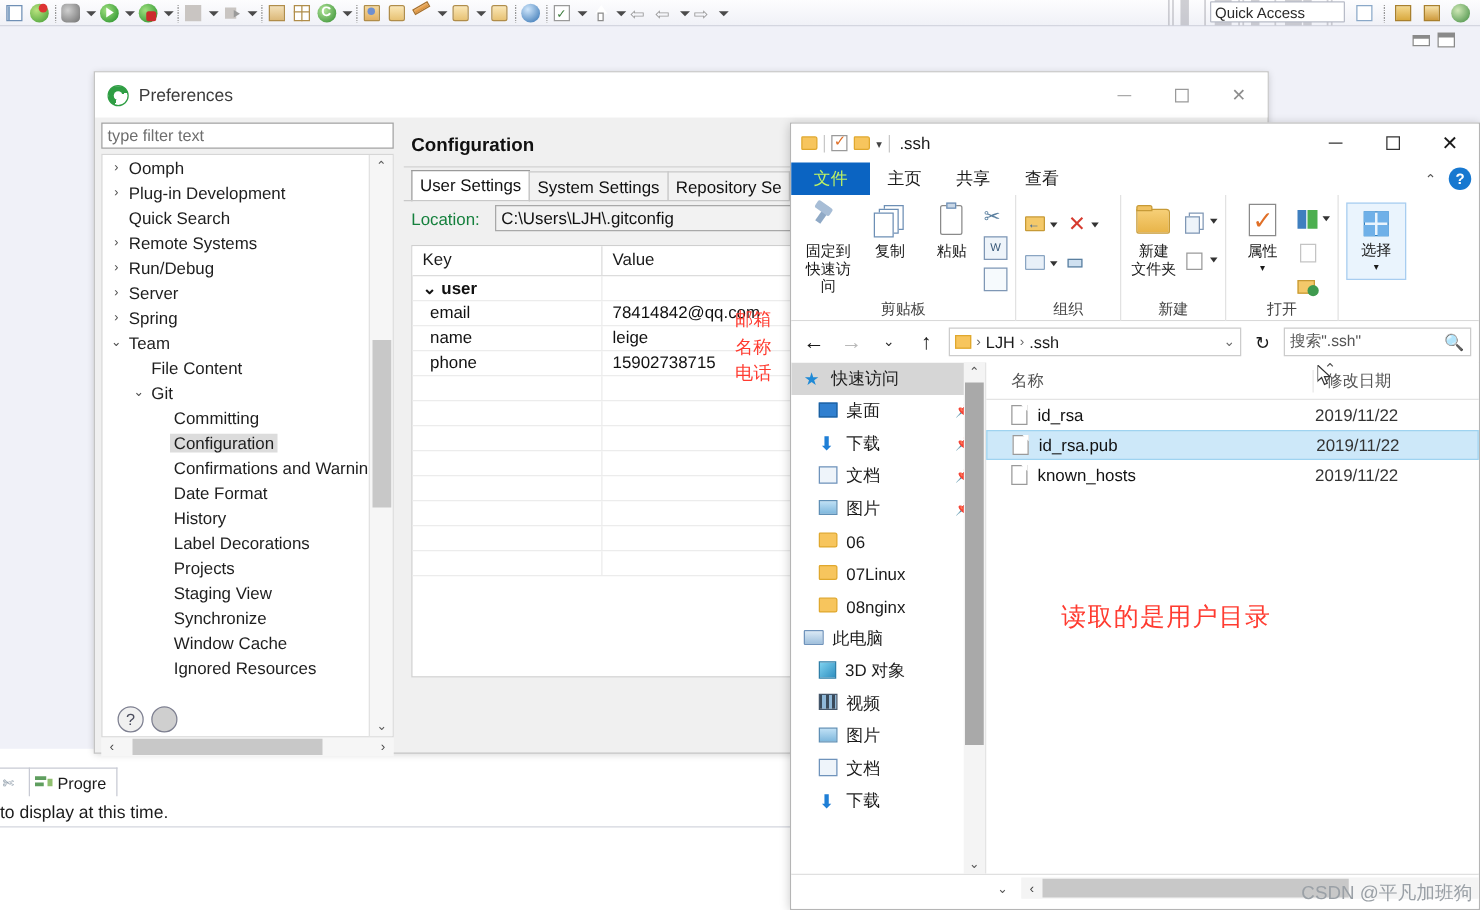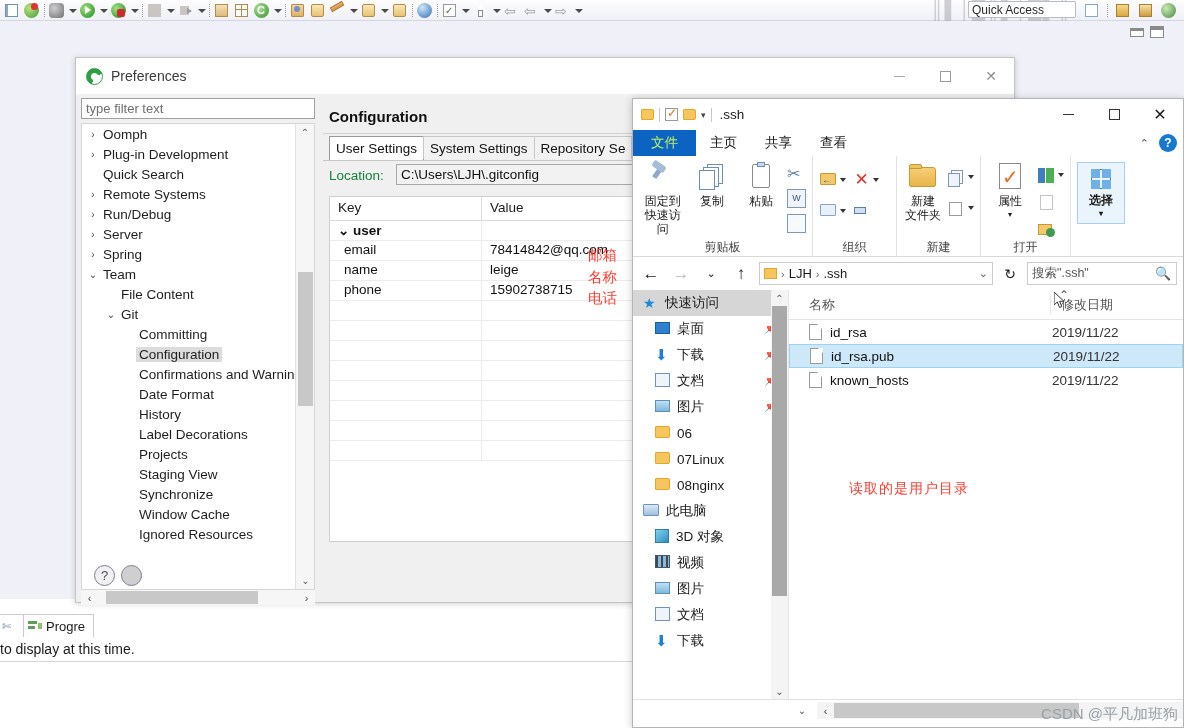--- a/index.html
+++ b/index.html
@@ -147,21 +147,21 @@
     position: absolute; left: 5px; top: 532px; width: 234px; height: 15px; background:#f6f6f6;
     display:flex; align-items:center;
   }
   .tree-hscroll .arrow { width: 17px; text-align:center; color:#4a4a4a; font-size: 11px; }
   .tree-hscroll .thumb { height: 13px; background:#c8c8c8; width: 152px; margin-left: 8px;}
 
   
   .prefs-right { position: absolute; left: 247px; top: 40px; right: 4px; bottom: 56px; }
   .conf-title { position:absolute; left: 6px; top: 10px; font-size: 15px; font-weight: bold; color: #111; }
   .conf-hr { position:absolute; left: 0; top: 35px; right: 0; height: 1px; background:#d2d2d2; }
-  .conf-tabs { position:absolute; left: 6px; top: 38px; height: 25px; display:flex; align-items:flex-start; }
+  .conf-tabs { position:absolute; left: 6px; top: 38px; height: 25px; display:flex; align-items:center; }
   .conf-tab {
     font-size: 13.5px; color:#111; padding: 3px 6px 3px 6px; height: 23px; line-height: 17px;
     border: 1px solid #c8c8c8; border-bottom: none; background: #f2f2f2; margin-right: -1px;
   }
   .conf-tab.active { background: #ffffff; border-color: #9a9a9a; height: 25px; }
   .conf-tabline { position:absolute; left:0; top: 62px; right:0; height:1px; background:#c8c8c8; }
   .conf-loc { position:absolute; left: 6px; top: 70px; font-size: 13.5px; color:#15803d; }
   .conf-loc-val {
     position:absolute; left: 73px; top: 66px; right: 4px; height: 21px;
     border: 1px solid #a8a8a8; background: #f2f2f2; font-size: 13.5px; color:#111;
@@ -786,21 +786,21 @@
                 <span style="position:absolute;left:1px;top:4px;width:14px;height:11px;background:#f4c96a;border:1px solid #c79a36;"></span>
                 <span style="position:absolute;left:9px;top:8px;width:9px;height:9px;border-radius:50%;background:#3f9a4f;"></span>
               </span>
             </div>
           </div>
         </div>
         <div class="glabel">打开</div>
       </div>
 
       <div class="rib-group" style="width:60px;border-right:none;">
-        <div class="rib-items" style="justify-content:flex-start;padding-top:6px;font-weight:bold;">
+        <div class="rib-items" style="justify-content:flex-start;padding-top:6px;">
           <div class="rib-big" style="border:1px solid #a8cdf0;background:#eaf4fd;padding:2px 0;">
             <div style="width:30px;height:28px;position:relative;">
               <div style="position:absolute;left:5px;top:4px;width:20px;height:20px;border:1px solid #2f7fc0;"></div>
               <div style="position:absolute;left:5px;top:4px;width:9px;height:9px;background:#6fb0e8;"></div>
               <div style="position:absolute;left:16px;top:4px;width:9px;height:9px;background:#6fb0e8;"></div>
               <div style="position:absolute;left:5px;top:15px;width:9px;height:9px;background:#6fb0e8;"></div>
               <div style="position:absolute;left:16px;top:15px;width:9px;height:9px;background:#6fb0e8;"></div>
             </div>
             <div class="cap">选择<span style="display:block;font-size:8px;">▾</span></div>
           </div>
@@ -943,21 +943,21 @@
               <span class="file-ico"></span>
               <span class="file-name">id_rsa.pub</span>
               <span class="file-date">2019/11/22</span>
             </div>
             <div class="file-row">
               <span class="file-ico"></span>
               <span class="file-name">known_hosts</span>
               <span class="file-date">2019/11/22</span>
             </div>
           </div>
-        <div class="ann-red" style="left:60px;top:190px;font-size:14px;letter-spacing:1px;">读取的是用户目录</div>
+        <div class="ann-red" style="left:60px;top:190px;font-size:20px;letter-spacing:1px;">读取的是用户目录</div>
         <div style="position:absolute;left:270px;top:-2px;font-size:12px;color:#555;">⌃</div>
         <svg class="cursor" style="left:265px;top:2px;" viewBox="0 0 12 18">
           <polygon points="0,0 0,13 3.3,10 5.6,15.5 7.8,14.6 5.6,9.3 10,9.3" fill="#ffffff" stroke="#333" stroke-width="1"></polygon>
         </svg>
       </div>
     </div>
 
     <div class="exp-status">
       <div style="position:absolute;left:160px;top:2px;width:18px;height:17px;display:flex;align-items:center;justify-content:center;font-size:10px;color:#555;">⌄</div>
       <div class="st-hscroll">

